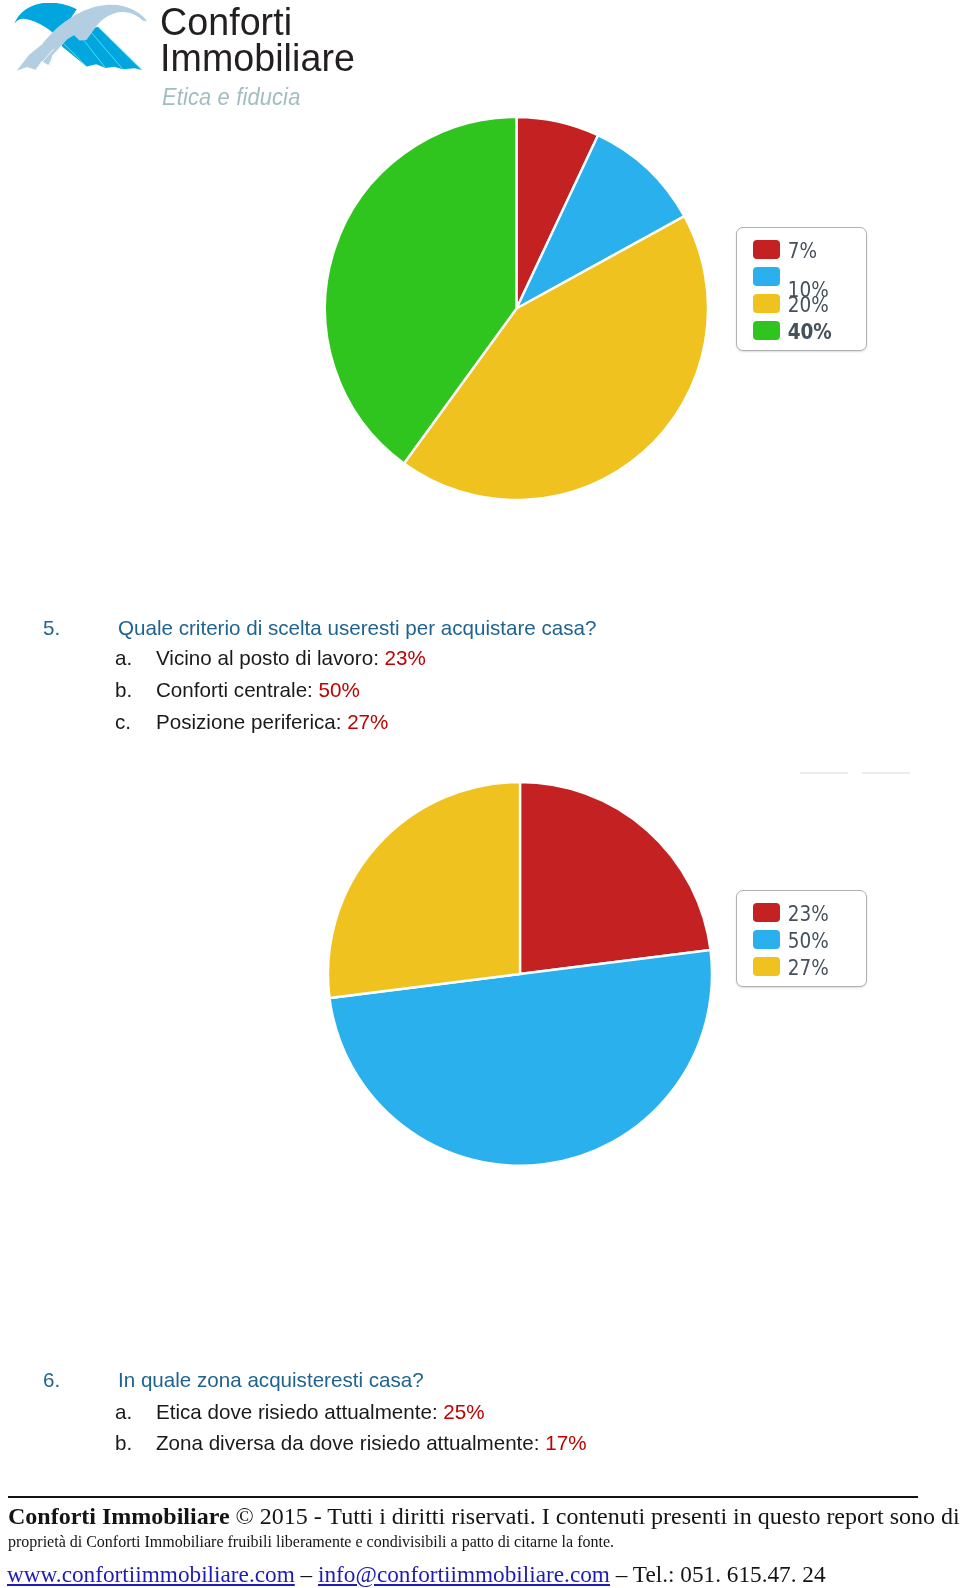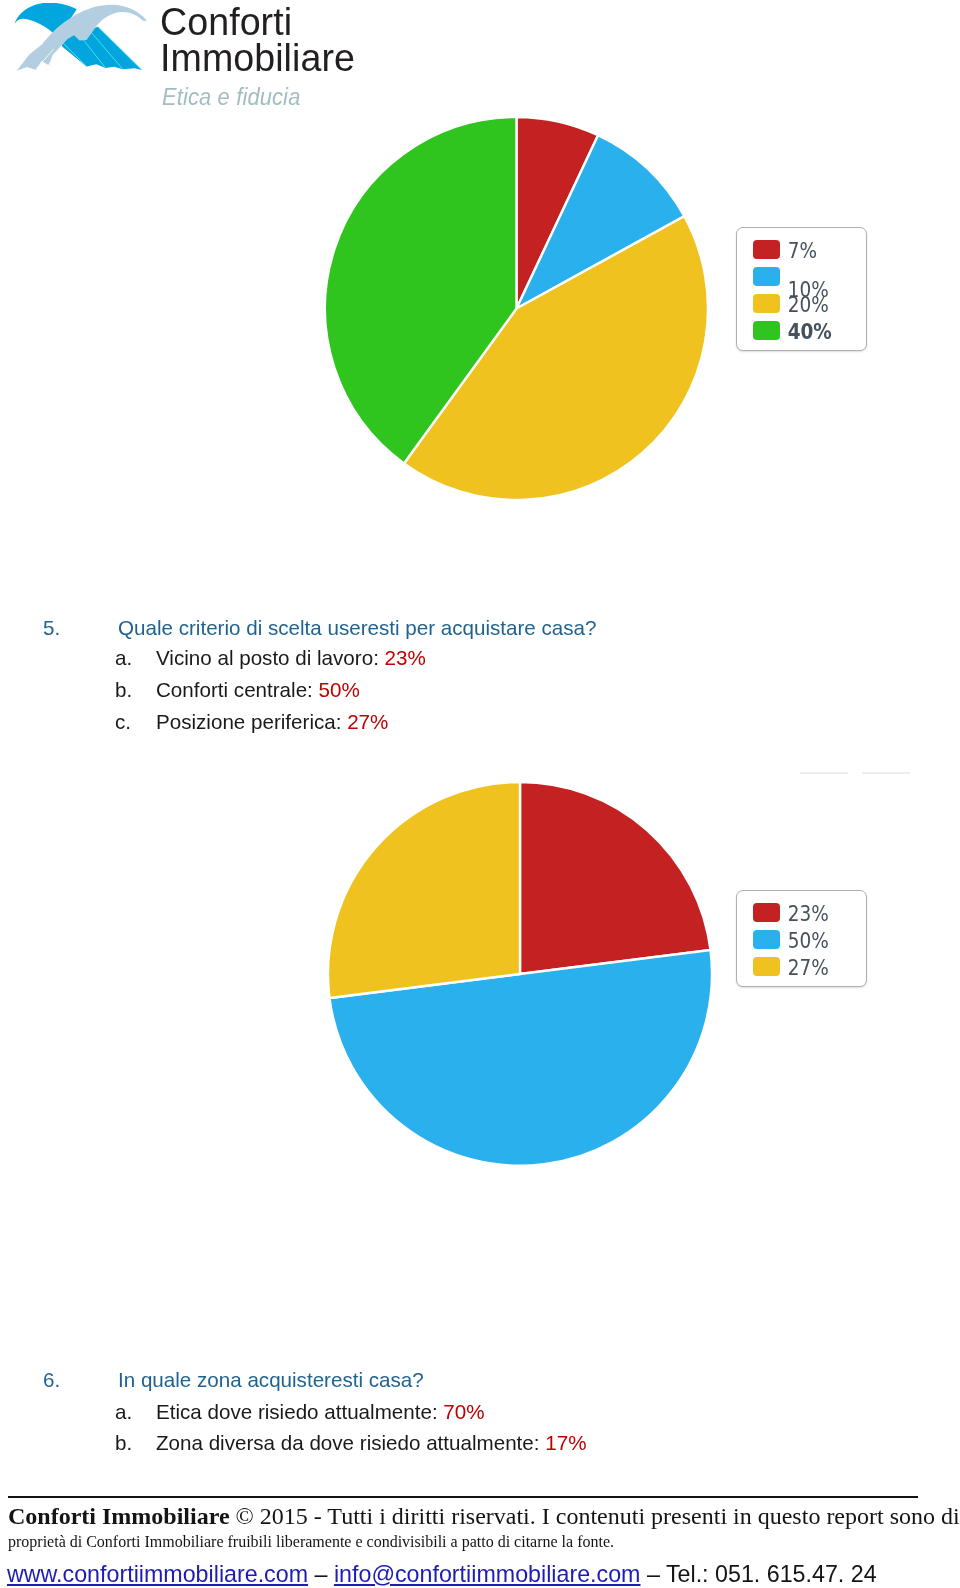--- a/index.html
+++ b/index.html
@@ -158,27 +158,27 @@
         </div>
       </div>
   </div>
 
   <div class="q" id="q6" style="left:43px;top:1370px;">
     <span class="num">6.</span>
     <span class="txt">In quale zona acquisteresti casa?</span>
   </div>
   <div class="ans" style="left:115px;top:1401.5px;">
     <span class="let">a.</span>
-    <span class="txt"><span>Etica dove risiedo attualmente: </span><span class="pct">70%</span></span>
+    <span class="txt"><span>Etica dove risiedo attualmente: </span><span class="pct">25%</span></span>
   </div>
   <div class="ans" style="left:115px;top:1432.5px;">
     <span class="let">b.</span>
     <span class="txt"><span>Zona diversa da dove risiedo attualmente: </span><span class="pct">17%</span></span>
   </div>
 
   <div id="footer">
     <div id="footer-rule"></div>
     <div class="f-line" style="left:8px;top:1503.5px;font-size:24px;"><b>Conforti Immobiliare</b><span> © 2015 - Tutti i diritti riservati. I contenuti presenti in questo report sono di</span></div>
     <div class="f-line" style="left:8px;top:1533.5px;font-size:16px;">proprietà di Conforti Immobiliare fruibili liberamente e condivisibili a patto di citarne la fonte.</div>
-    <div class="f-line f-sans" style="left:7px;top:1562.6px;font-size:23.25px;"><a class="f-link">www.confortiimmobiliare.com</a><span> – </span><a class="f-link">info@confortiimmobiliare.com</a><span> – </span><span>Tel.: 051. 615.47. 24</span></div>
+    <div class="f-line f-sans" style="left:7px;top:1562.6px;font-size:23.25px;font-family:Liberation Serif, serif;"><a class="f-link">www.confortiimmobiliare.com</a><span> – </span><a class="f-link">info@confortiimmobiliare.com</a><span> – </span><span>Tel.: 051. 615.47. 24</span></div>
   </div>
 
 </div>
 
 </body></html>

